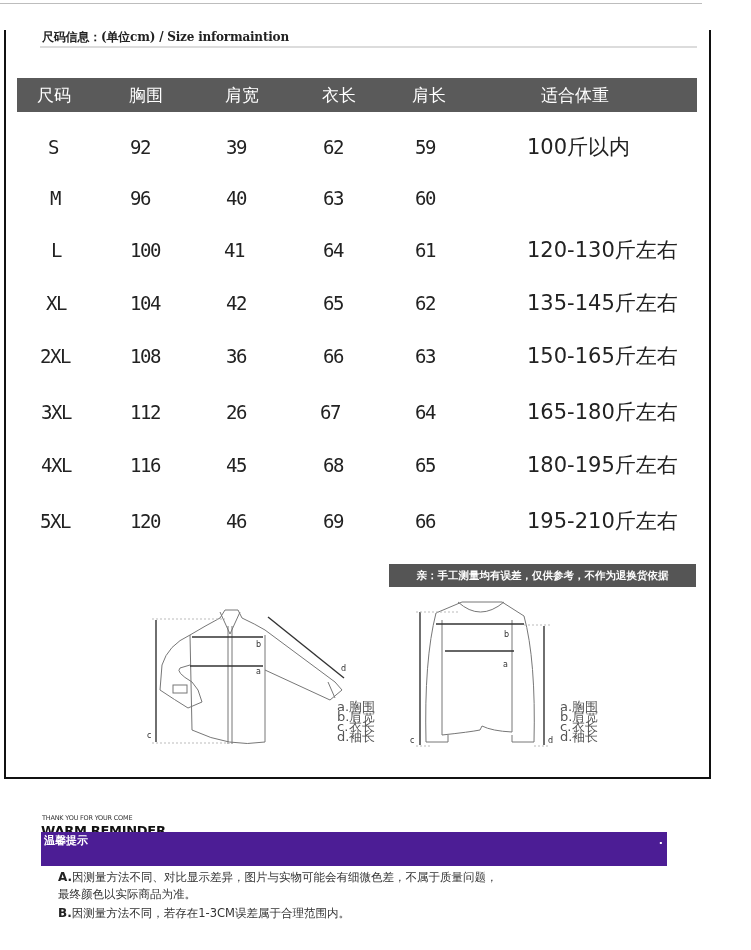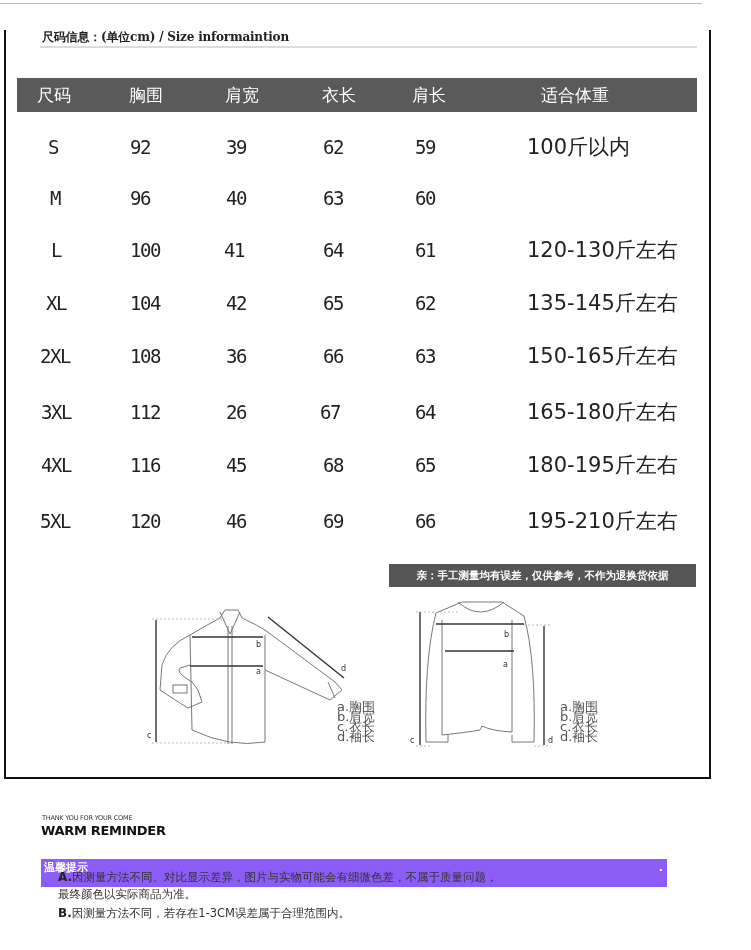--- a/index.html
+++ b/index.html
@@ -18,21 +18,21 @@
           font-family: "DejaVu Sans Mono", monospace; letter-spacing: -1.5px; }
   .cell.zh { letter-spacing: 0; font-family: "DejaVu Sans", sans-serif; font-size: 21px; }
   .note-bar { position: absolute; left: 389px; top: 564px; width: 307px; height: 23px; background: #555;
               color: #fff; font-size: 10.5px; font-weight: bold; line-height: 23px; text-align: center; }
   .diagram { position: absolute; }
   .legend { position: absolute; font-size: 13px; color: #555; line-height: 10px; }
   .legend div { white-space: nowrap; }
   .legend span.k { display: inline-block; width: 12px; }
   .r-sub { position: absolute; left: 42px; top: 814px; font-size: 6.5px; color: #333; letter-spacing: -0.2px; }
   .r-title { position: absolute; left: 41px; top: 823px; font-size: 13px; font-weight: bold; color: #111; letter-spacing: -0.3px; }
-  .r-bar { position: absolute; left: 41px; top: 859px; width: 626px; height: 28px; background: #8b5cf6; }
+  .r-bar { position: absolute; left: 41px; top: 832px; width: 626px; height: 34px; background: #4c1d95; }
   .r-bar-label { position: absolute; left: 3px; top: 0; line-height: 18px; color: #fff; font-size: 11px; font-weight: bold; }
   .r-bar-dot { position: absolute; right: 4px; top: 0; line-height: 18px; color: #fff; font-size: 11px; font-weight: bold; }
   .r-line { position: absolute; left: 58px; font-size: 11.5px; color: #333; white-space: nowrap; }
   .r-line b { font-weight: bold; color: #222; font-size: 12px; }
 </style>
 </head>
 <body>
 
 <div class="topline"></div>
 <div class="frame"></div>

